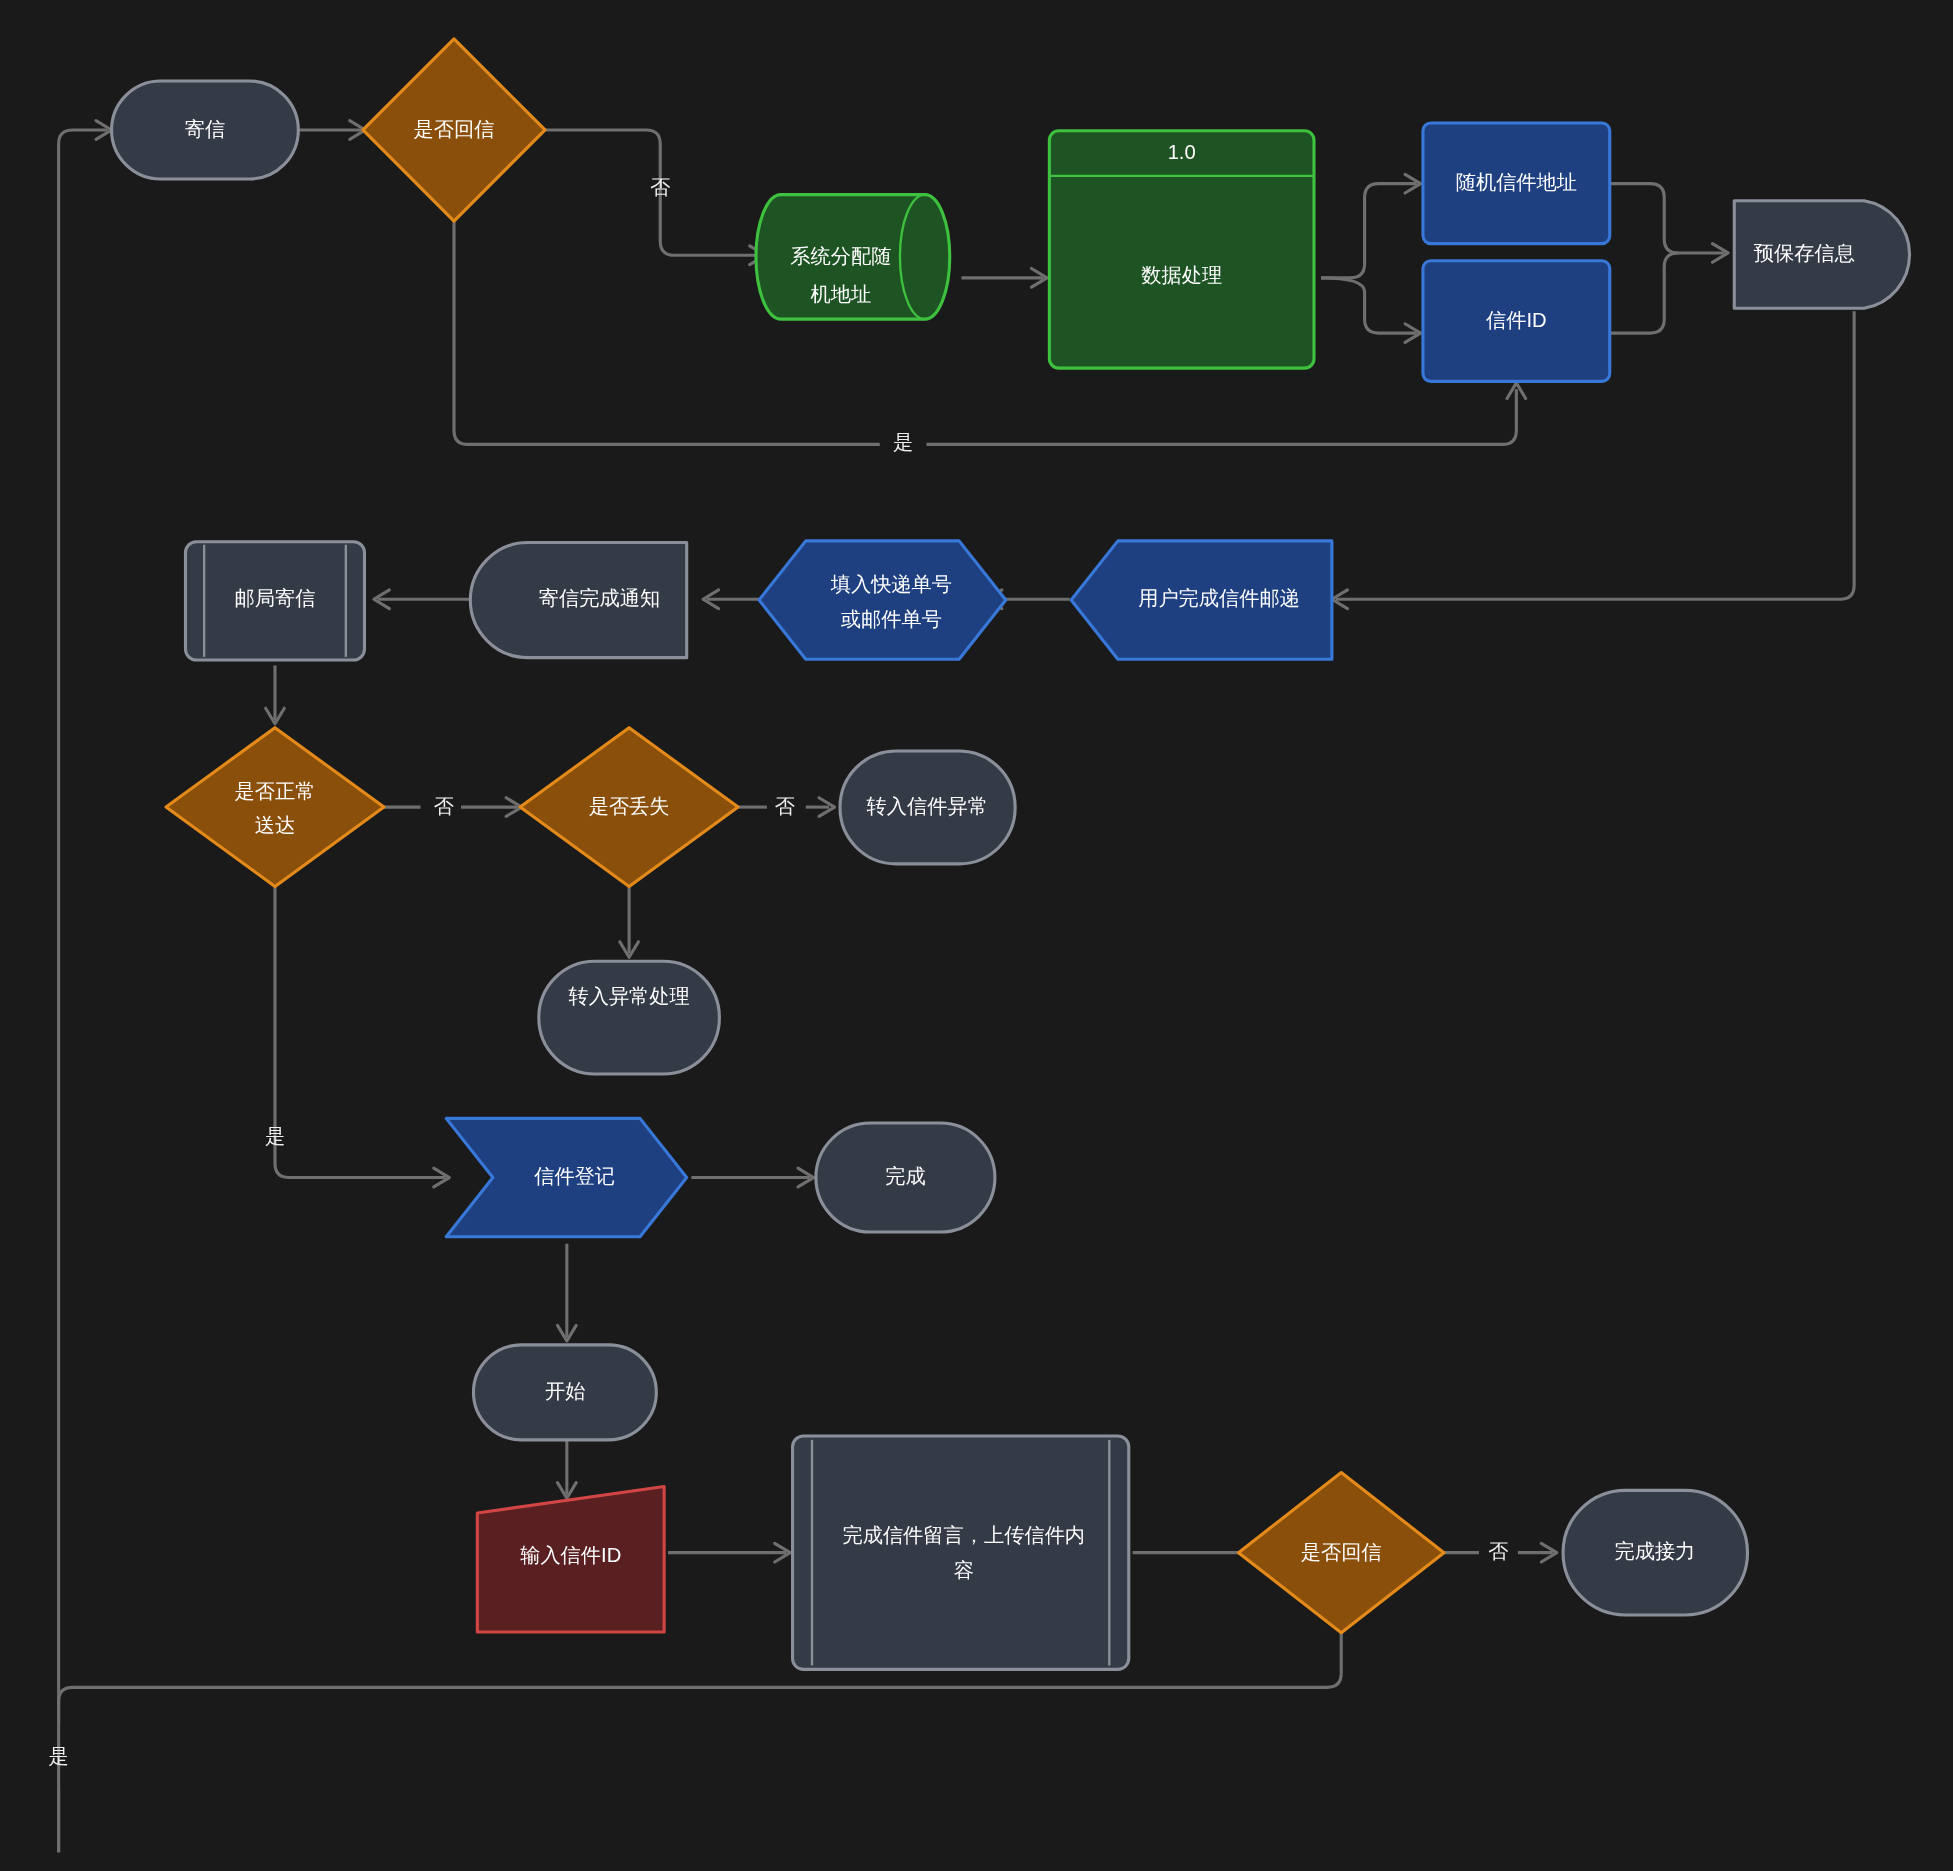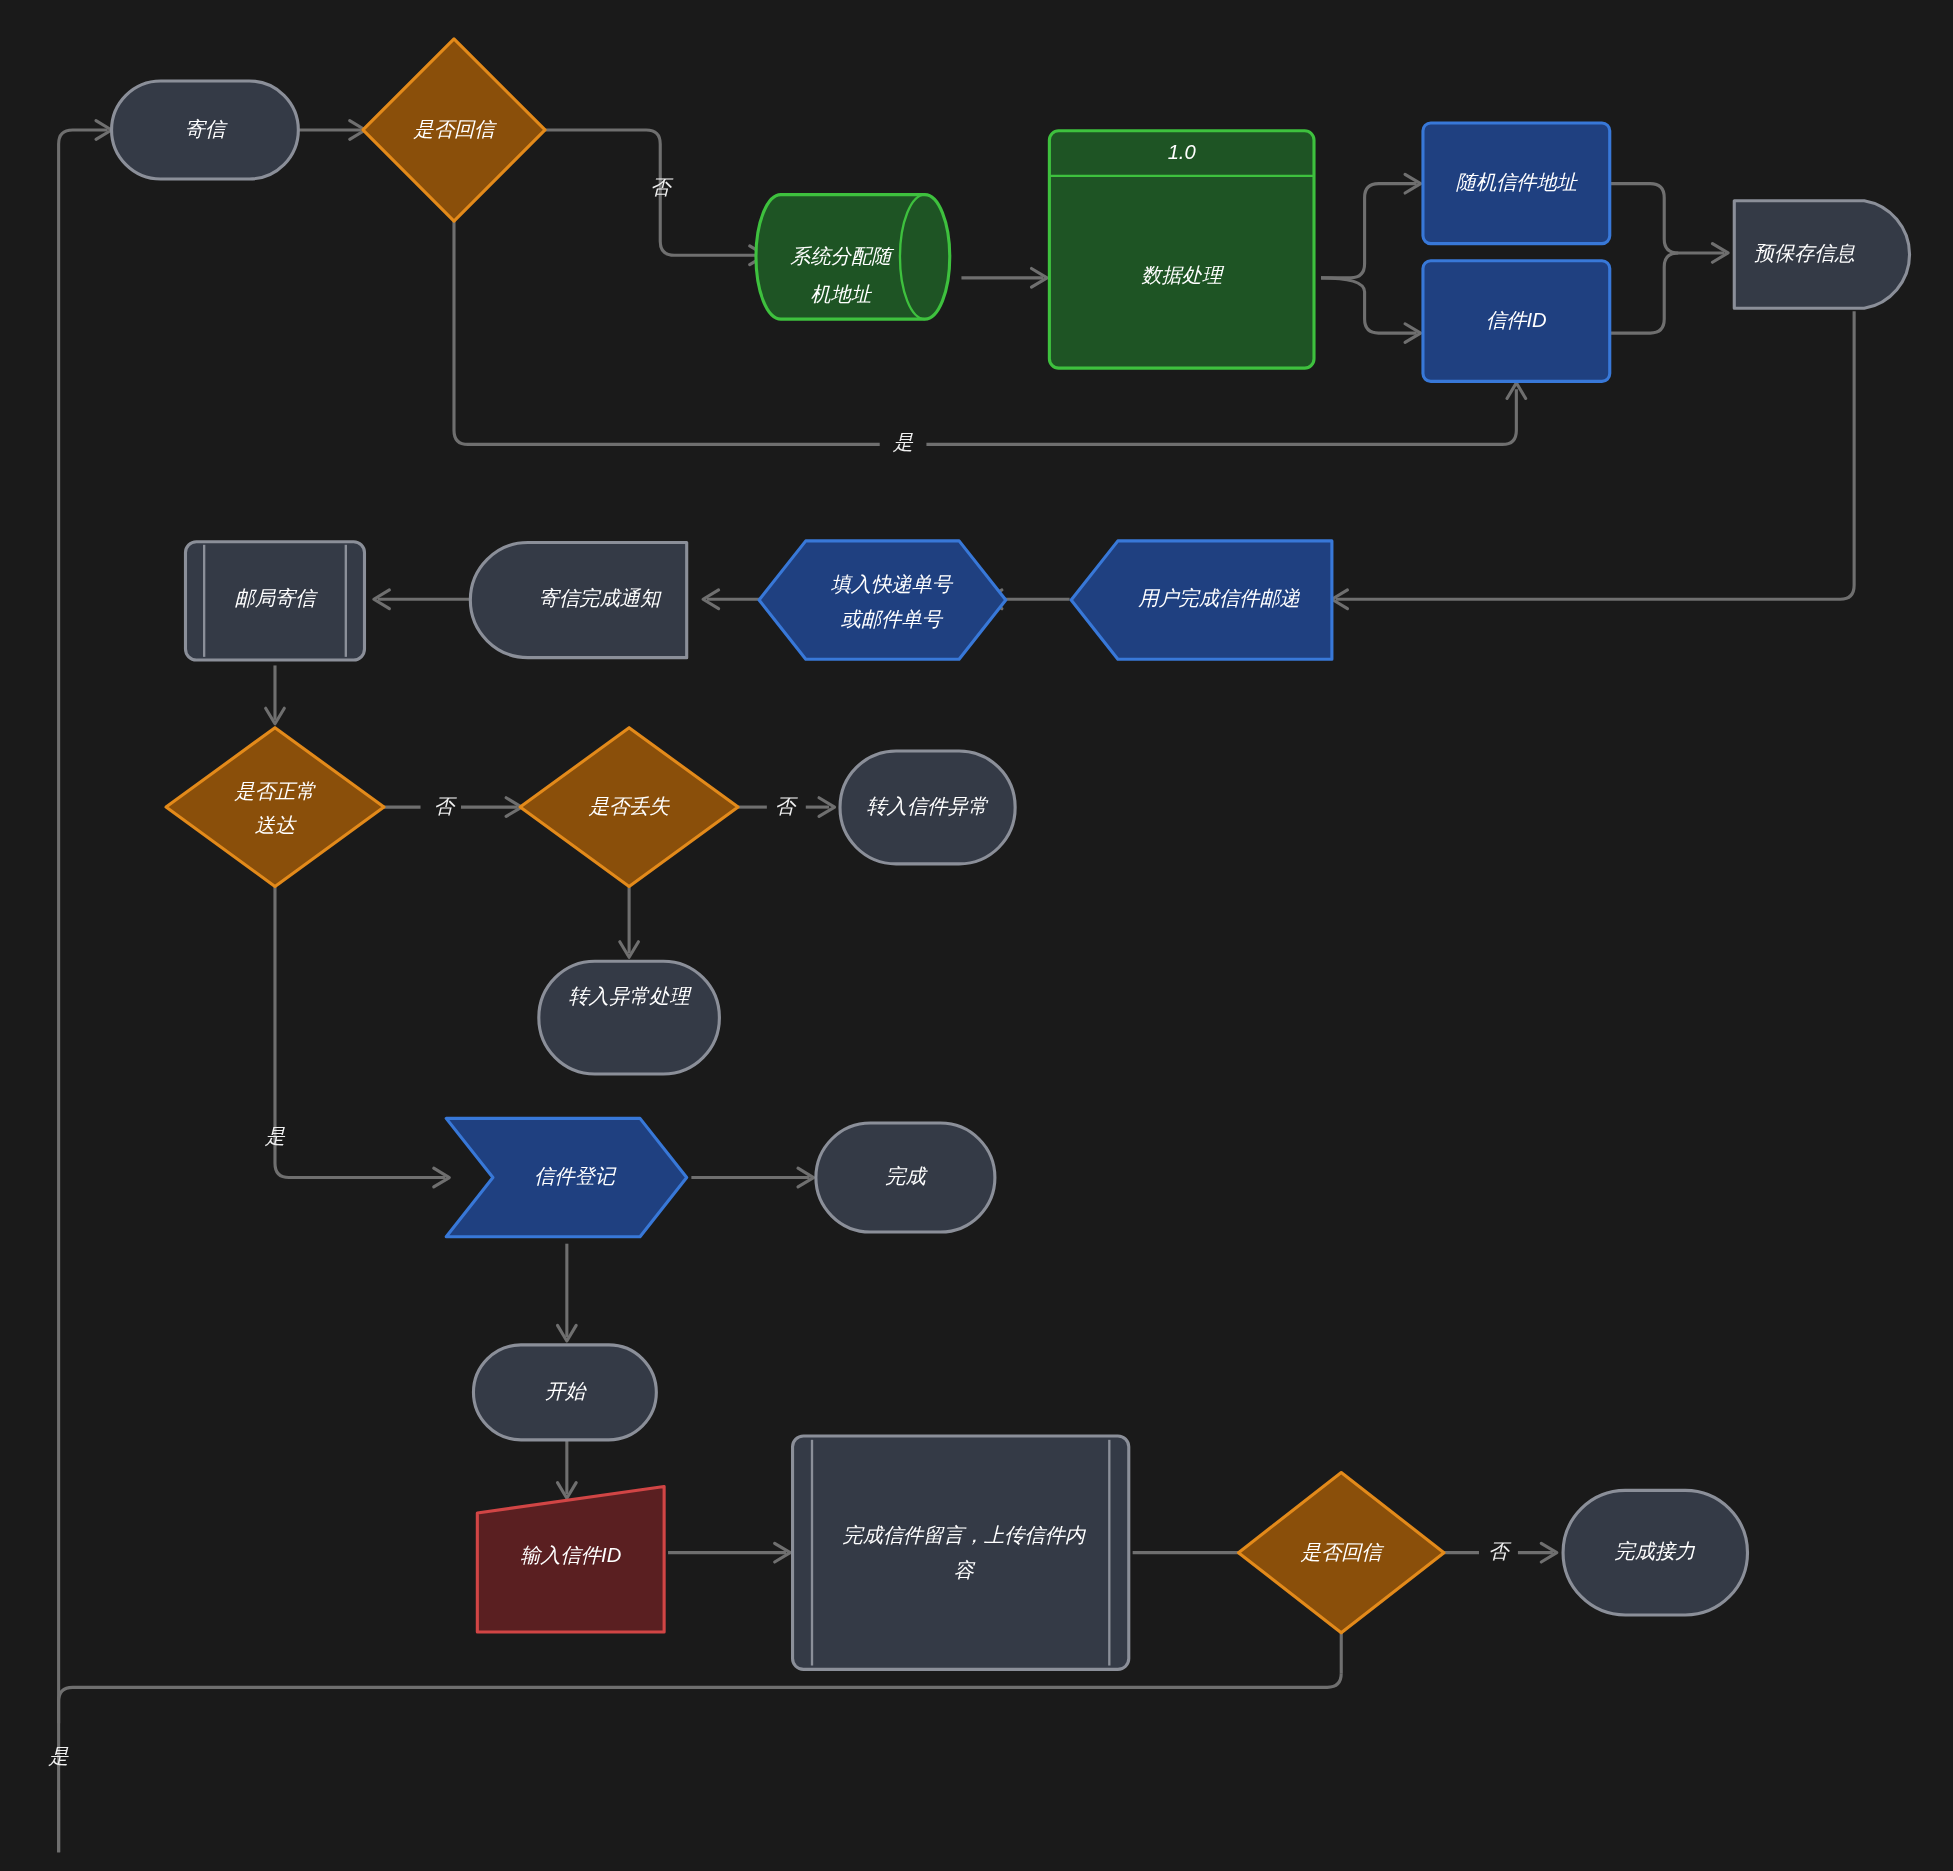--- a/index.html
+++ b/index.html
@@ -11,21 +11,20 @@
     width: 1954px;
     height: 1871px;
     overflow: hidden;
     font-family: "Liberation Sans", "DejaVu Sans", sans-serif;
   }
   #canvas {
     position: relative;
     width: 1954px;
     height: 1871px;
     background: #1a1a1a;
-    font-style: italic;
   }
   svg#diagram {
     position: absolute;
     top: 0; left: 0;
     width: 1954px;
     height: 1871px;
     display: block;
   }
   .node-shape {
     stroke-width: 4;

